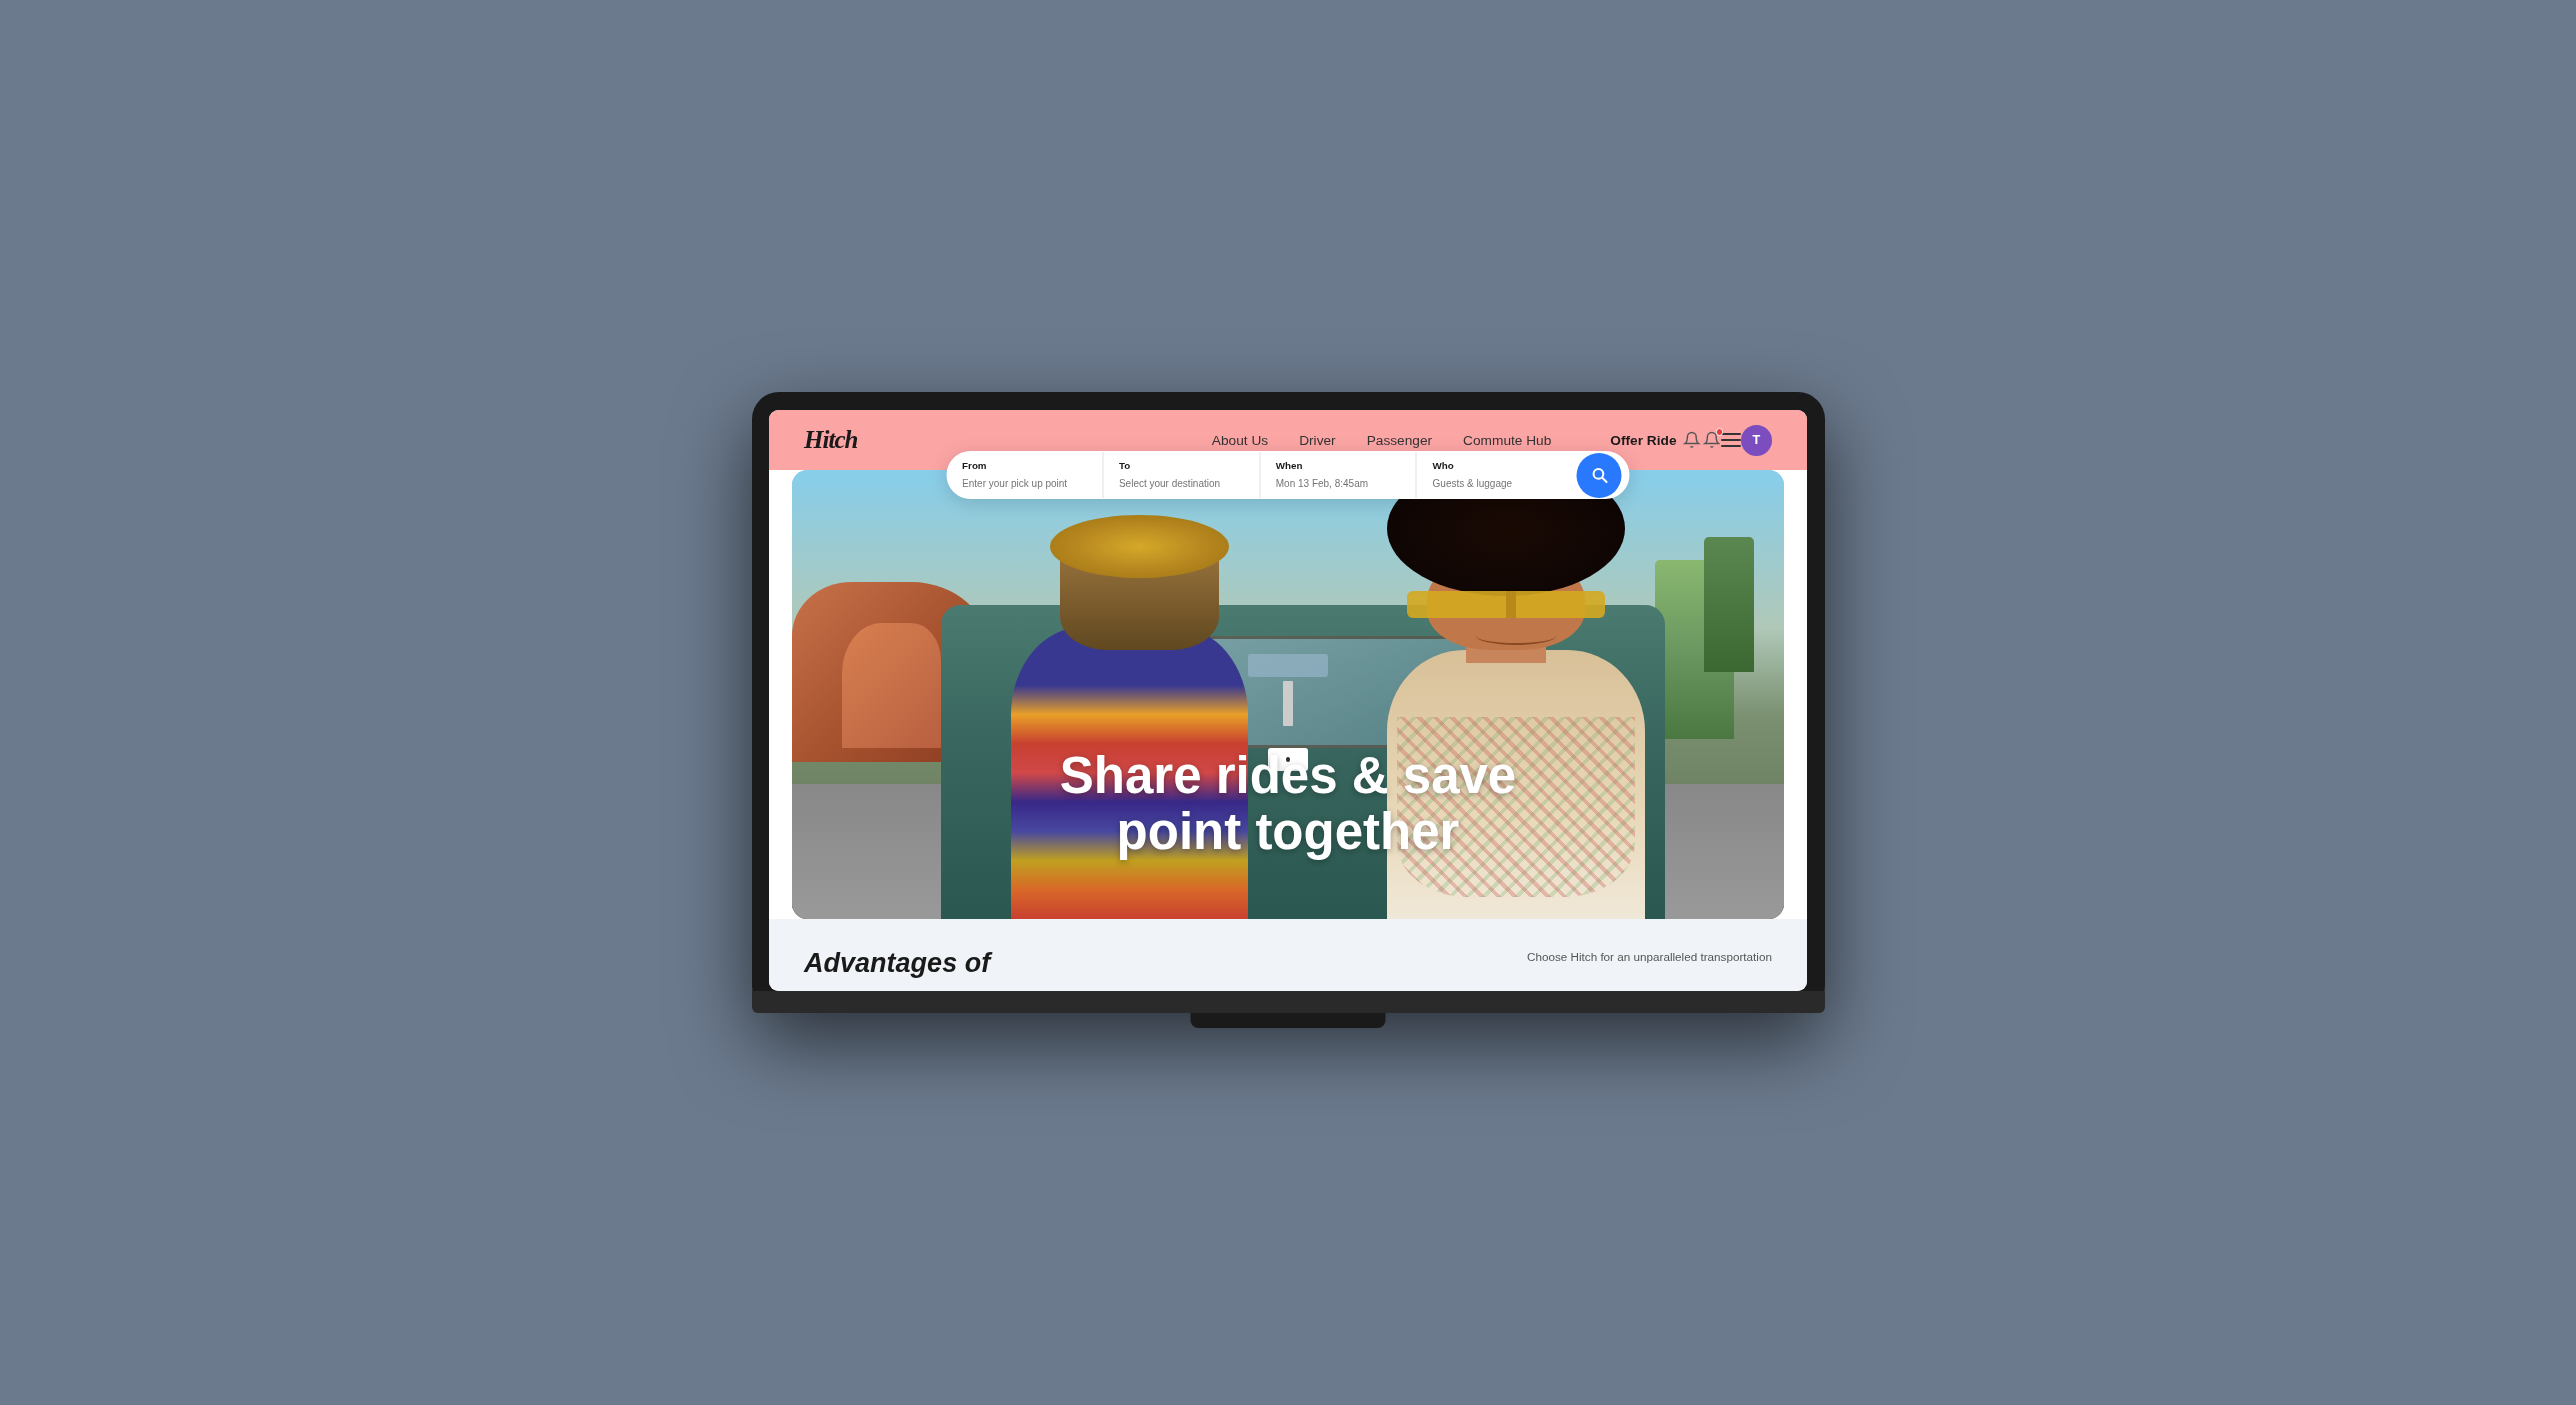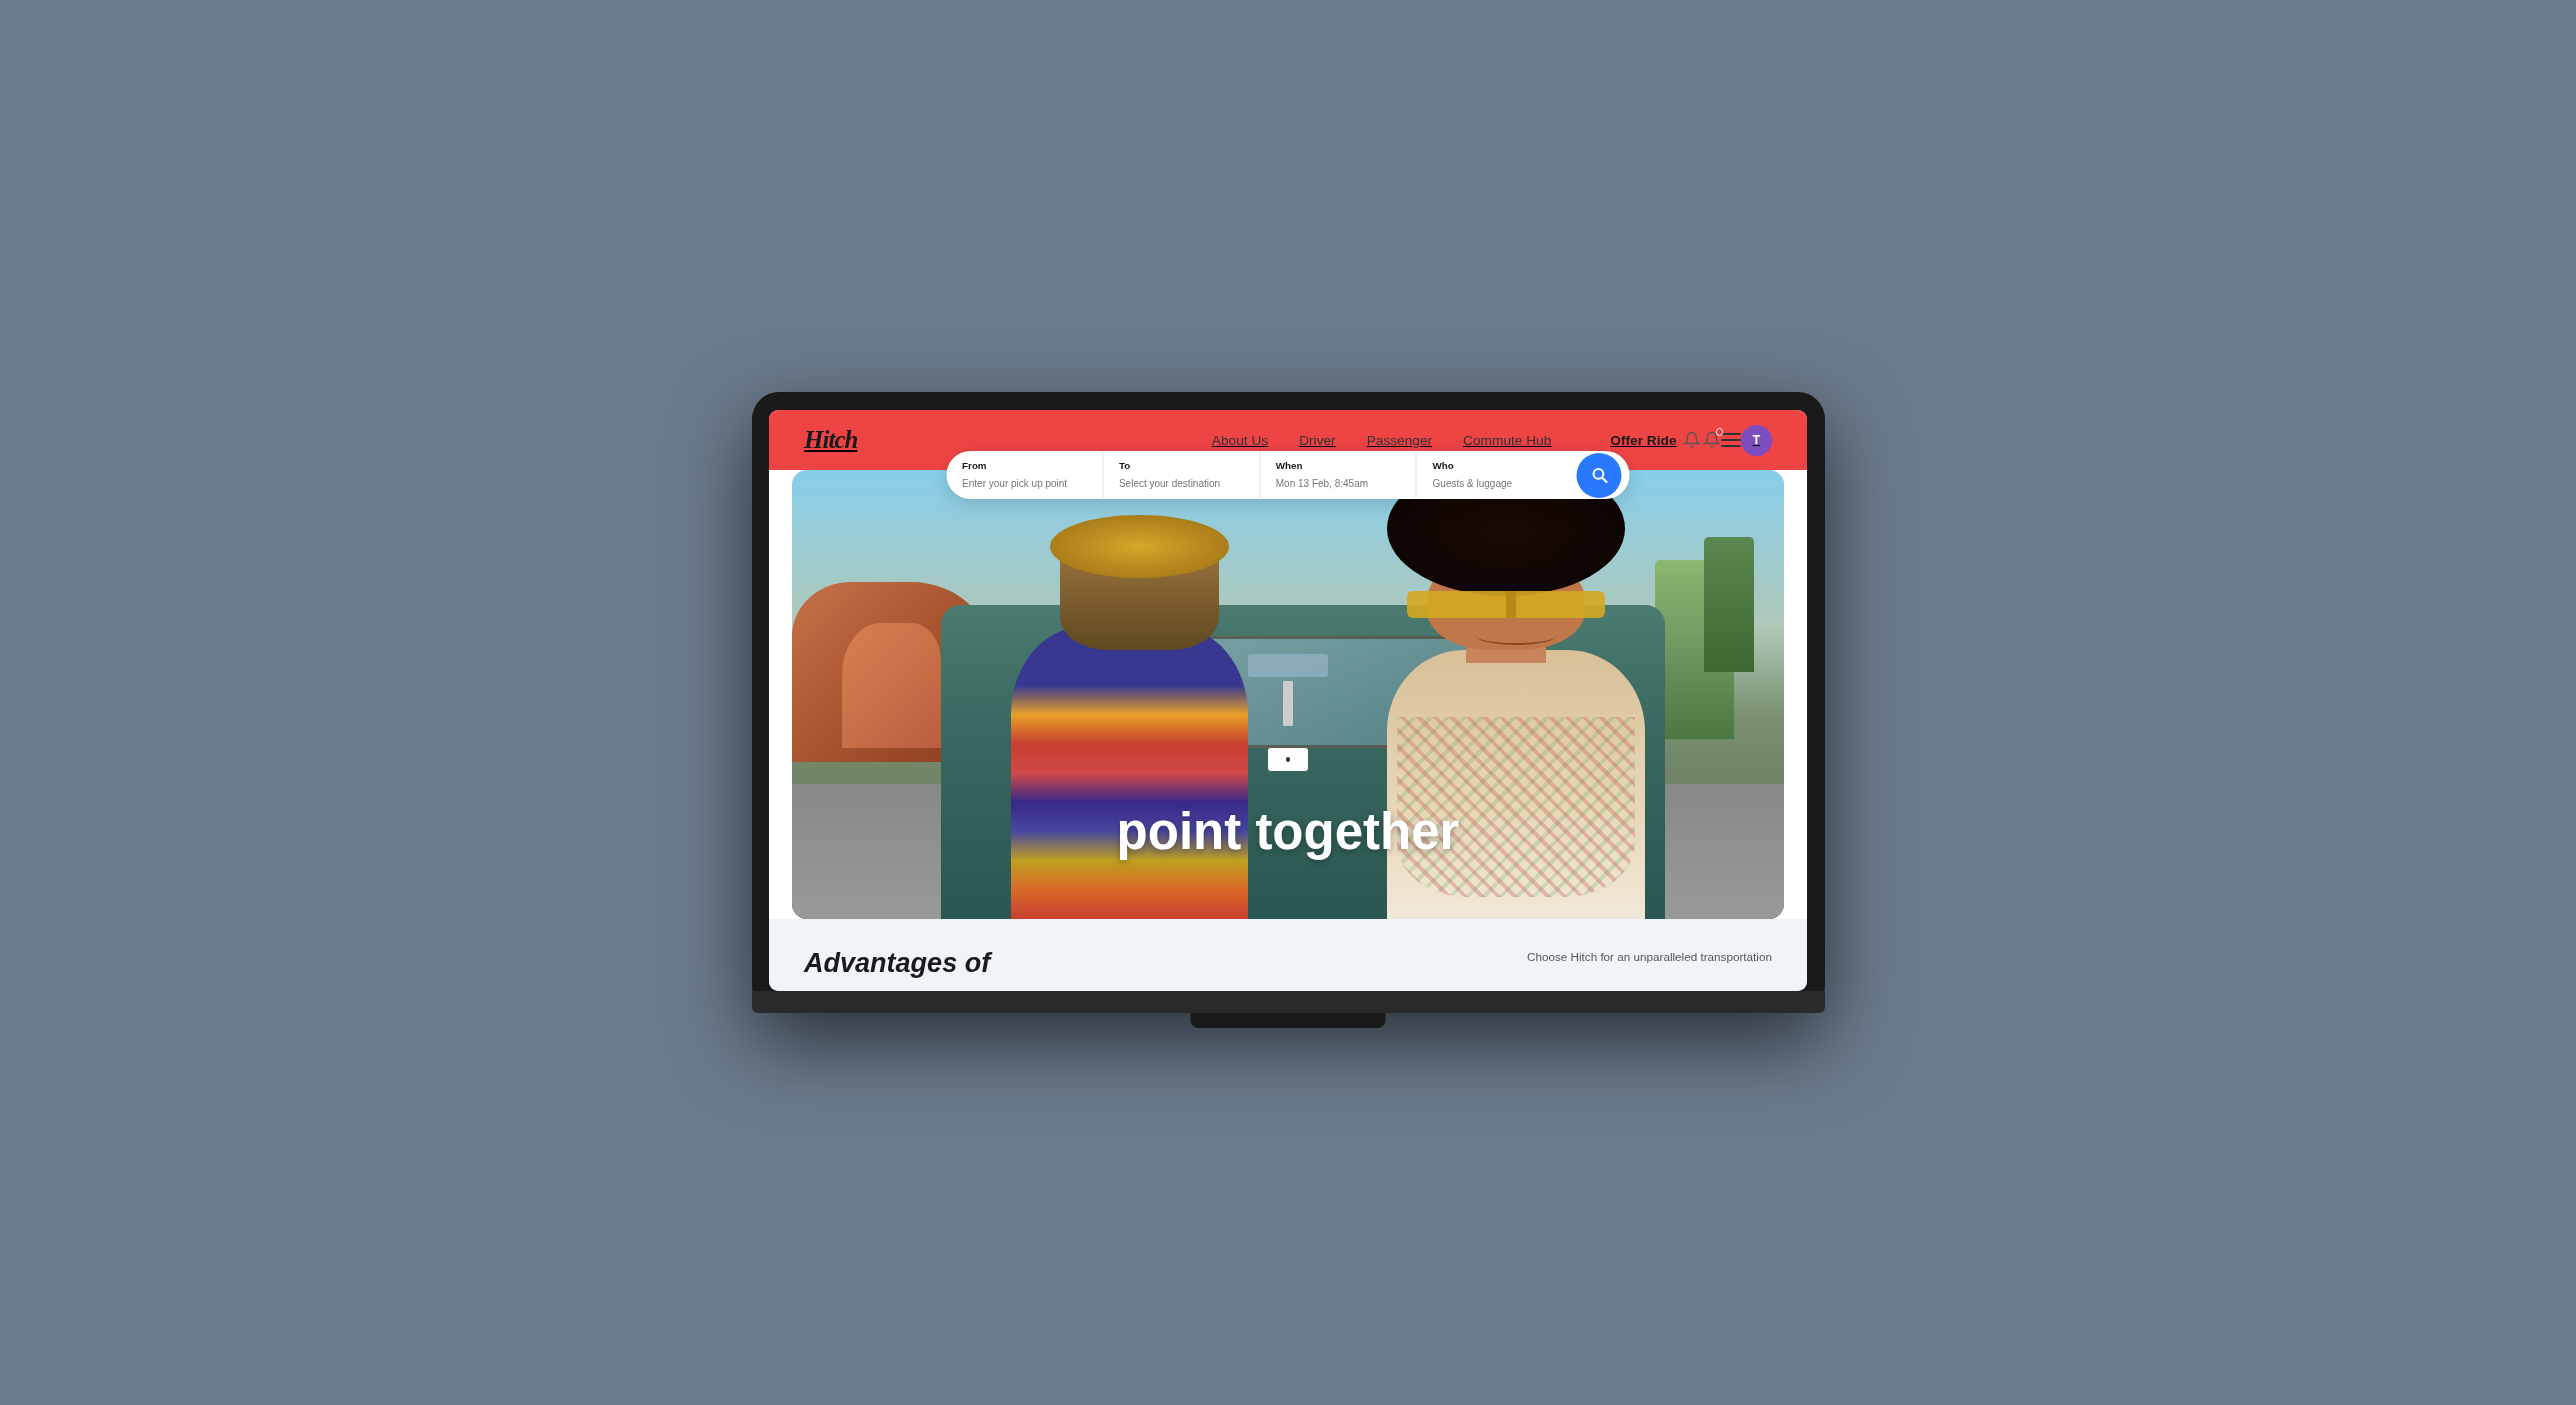--- a/index.html
+++ b/index.html
@@ -23,28 +23,27 @@
 
     .laptop-screen {
       background: #fff;
       border-radius: 9.8px;
       overflow: hidden;
       position: relative;
     }
 
     
     .navbar {
-      background: #ef4444;
+      background: #fca5a5;
       display: flex;
       align-items: center;
       padding: 0 35px;
       height: 60px;
       position: relative;
       z-index: 10;
-      text-decoration: underline;
     }
 
     .logo {
       font-size: 25px;
       font-weight: 900;
       color: #1a1a1a;
       font-style: italic;
       letter-spacing: -1px;
       margin-right: auto;
       font-family: Georgia, serif;
@@ -411,21 +410,21 @@
 
         <div style="position:absolute;bottom:61%;right:23%;width:8%;height:4%;border-bottom:2.9px solid #8a4820;border-radius:0 0 50% 50%;"></div>
 
         <div style="position:absolute;bottom:72%;right:16%;width:24%;height:30%;background:radial-gradient(ellipse,#1a0a04,#0a0404);border-radius:50%;"></div>
 
         <div style="position:absolute;bottom:67%;right:18%;width:20%;height:6%;background:#d4a820;border-radius:5.9px;opacity:0.9;"></div>
         <div style="position:absolute;bottom:67%;right:27%;width:1%;height:6%;background:#b88818;"></div>
 
         <div class="hero-text">
           <h1>
-            <br>
+            <span>Share rides &amp; save</span><br>
             <span>point together</span>
           </h1>
         </div>
       </div>
     </div>
 
     <div class="bottom-section">
       <div class="advantages-title">Advantages of</div>
       <div class="advantages-desc">Choose Hitch for an unparalleled transportation</div>
     </div>

